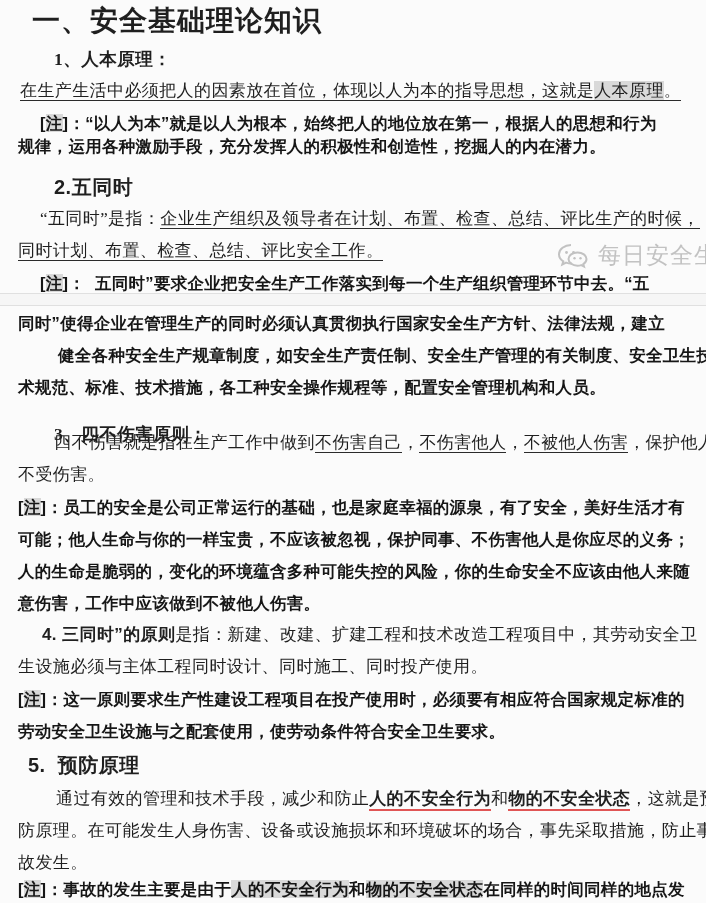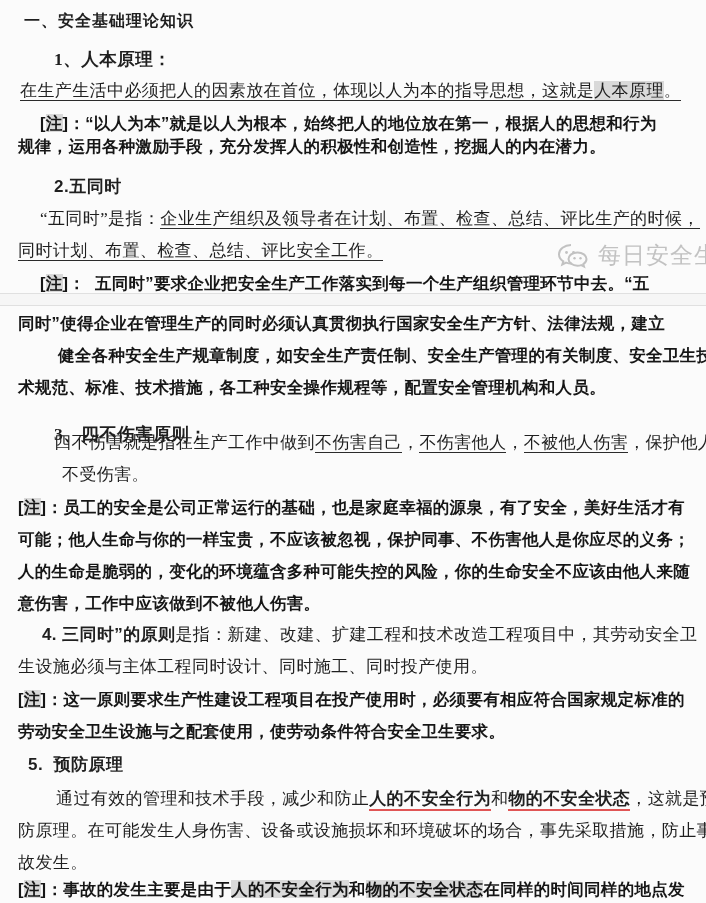--- a/index.html
+++ b/index.html
@@ -19,29 +19,29 @@
   }
   .line{
     position:absolute;
     white-space:pre;
     height:26px;
     line-height:26px;
     color:var(--text);
   }
   .style-title{
     font-family:"Liberation Serif","DejaVu Serif",serif;
-    font-weight:700;font-size:16px;letter-spacing:1px;
+    font-weight:700;font-size:28px;letter-spacing:1px;margin-left:8px;
   }
   .style-heading-serif{
     font-family:"Liberation Serif","DejaVu Serif",serif;
     font-weight:700;font-size:17.5px;letter-spacing:0.5px;
   }
   .style-heading-sans{
     font-family:"Liberation Sans","DejaVu Sans",sans-serif;
-    font-weight:700;font-size:17px;letter-spacing:0.5px;
+    font-weight:700;font-size:20px;letter-spacing:0.5px;
   }
   .style-body{
     font-family:"Liberation Serif","DejaVu Serif",serif;
     font-size:17px;letter-spacing:0.4px;
   }
   .style-note{
     font-family:"Liberation Sans","DejaVu Sans",sans-serif;
     font-weight:600;font-size:16.5px;letter-spacing:0.3px;color:#161616;
   }
   .seg-u{border-bottom:1.5px solid #2b2b2b;padding-bottom:0;}
@@ -78,21 +78,21 @@
       <div class="line style-note" style="top: 133px; left: 18px;"><span>规律，运用各种激励手段，充分发挥人的积极性和创造性，挖掘人的内在潜力。</span></div>
       <div class="line style-heading-sans" style="top: 174px; left: 54px;"><span>2.五同时</span></div>
       <div class="line style-body" style="top: 206px; left: 40px;"><span>“五同时”是指：</span><span class="seg-u">企业生产组织及领导者在计划、布置、检查、总结、评比生产的时候，</span></div>
       <div class="line style-body" style="top: 238px; left: 18px; text-align: center;"><span class="seg-u">同时计划、布置、检查、总结、评比安全工作。</span></div>
       <div class="line style-note" style="top: 270px; left: 40px;"><span>[</span><span class="seg-hl">注</span><span>]：  五同时”要求企业把安全生产工作落实到每一个生产组织管理环节中去。“五</span></div>
       <div class="line style-note" style="top: 310px; left: 18px;"><span>同时”使得企业在管理生产的同时必须认真贯彻执行国家安全生产方针、法律法规，建立</span></div>
       <div class="line style-note" style="top: 342px; left: 18px; margin-left: 40px;"><span>健全各种安全生产规章制度，如安全生产责任制、安全生产管理的有关制度、安全卫生技</span></div>
       <div class="line style-note" style="top: 374px; left: 18px;"><span>术规范、标准、技术措施，各工种安全操作规程等，配置安全管理机构和人员。</span></div>
       <div class="line style-heading-serif" style="top: 421px; left: 54px;"><span>3、四不伤害原则：</span></div>
       <div class="line style-body" style="top: 430px; left: 54px;"><span>四不伤害就是指在生产工作中做到</span><span class="seg-u">不伤害自己</span><span>，</span><span class="seg-u">不伤害他人</span><span>，</span><span class="seg-u">不被他人伤害</span><span>，保护他人</span></div>
-      <div class="line style-body" style="top: 462px; left: 18px; margin-left: 44px;"><span>不受伤害。</span></div>
+      <div class="line style-body" style="top: 462px; left: 18px;"><span>不受伤害。</span></div>
       <div class="line style-note" style="top: 494px; left: 18px;"><span>[</span><span class="seg-hl">注</span><span>]：员工的安全是公司正常运行的基础，也是家庭幸福的源泉，有了安全，美好生活才有</span></div>
       <div class="line style-note" style="top: 526px; left: 18px;"><span>可能；他人生命与你的一样宝贵，不应该被忽视，保护同事、不伤害他人是你应尽的义务；</span></div>
       <div class="line style-note" style="top: 558px; left: 18px;"><span>人的生命是脆弱的，变化的环境蕴含多种可能失控的风险，你的生命安全不应该由他人来随</span></div>
       <div class="line style-note" style="top: 590px; left: 18px;"><span>意伤害，工作中应该做到不被他人伤害。</span></div>
       <div class="line style-body" style="top: 622px; left: 42px; text-align: right;"><span class="seg-b">4. 三同时”的原则</span><span>是指：新建、改建、扩建工程和技术改造工程项目中，其劳动安全卫</span></div>
       <div class="line style-body" style="top: 654px; left: 18px;"><span>生设施必须与主体工程同时设计、同时施工、同时投产使用。</span></div>
       <div class="line style-note" style="top: 686px; left: 18px;"><span>[</span><span class="seg-hl">注</span><span>]：这一原则要求生产性建设工程项目在投产使用时，必须要有相应符合国家规定标准的</span></div>
       <div class="line style-note" style="top: 718px; left: 18px;"><span>劳动安全卫生设施与之配套使用，使劳动条件符合安全卫生要求。</span></div>
       <div class="line style-heading-sans" style="top: 752px; left: 28px;"><span>5.  预防原理</span></div>
       <div class="line style-body" style="top: 786px; left: 56px;"><span>通过有效的管理和技术手段，减少和防止</span><span class="seg-b seg-ru">人的不安全行为</span><span>和</span><span class="seg-b seg-ru">物的不安全状态</span><span>，这就是预</span></div>

